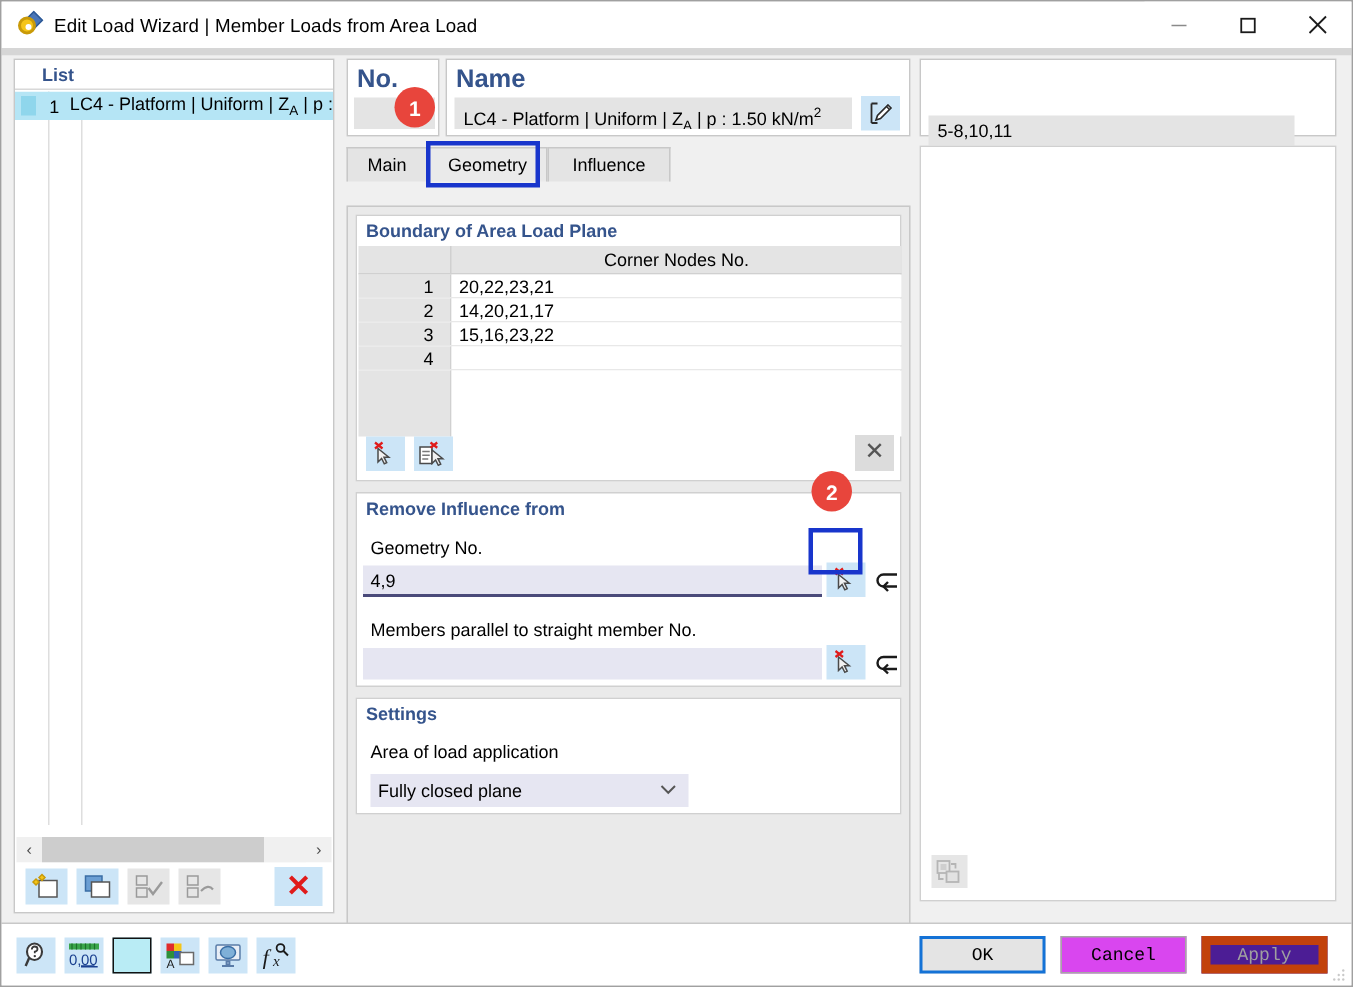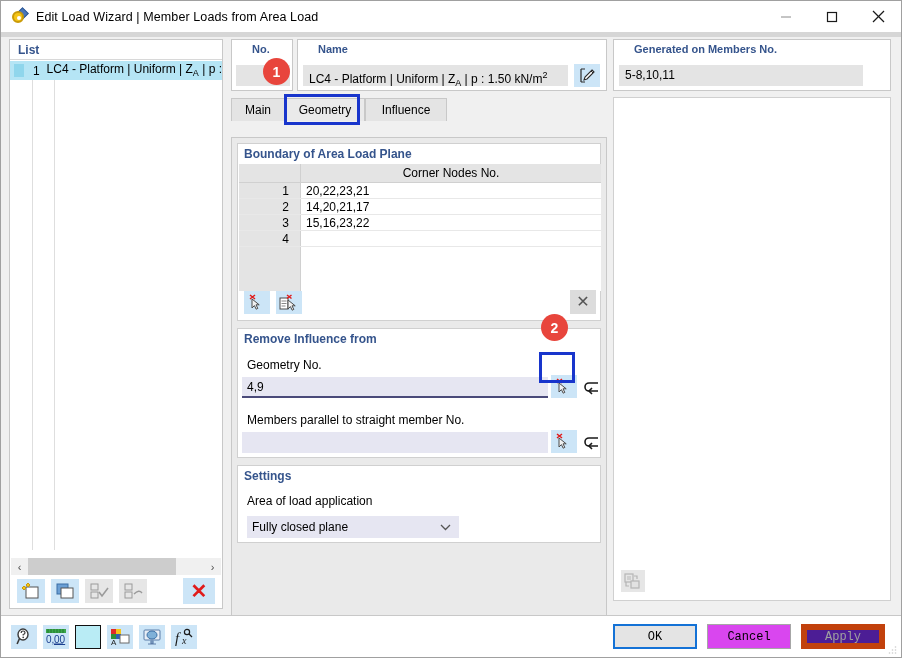--- a/index.html
+++ b/index.html
@@ -65,21 +65,21 @@
   }
 
   
   .list-panel {
     position: absolute; left: 8px; top: 2px;
     width: 214px; height: 570px;
     background: #ffffff; border: 1px solid #c8c8c8;
   }
   .list-header {
     height: 20px; line-height: 20px;
-    padding-left: 8px;
+    padding-left: 18px;
     font-weight: bold; color: #35548c; font-size: 12px;
     border-bottom: 1px solid #d8d8d8;
   }
   .list-rows { position: absolute; top: 21px; left: 0; right: 0; bottom: 58px; overflow: hidden; }
   .list-row {
     display: flex; align-items: center;
     height: 19px; background: #b5e5f5;
   }
   .list-row .swatch {
     width: 17px; height: 13px; margin-left: 4px;
@@ -127,41 +127,41 @@
     width: 32px; height: 26px; background: #cce5f7;
     display: flex; align-items: center; justify-content: center;
     color: #e01b1b; font-size: 20px; font-weight: bold; line-height: 1;
   }
 
   
   .gbox {
     position: absolute; background: #ffffff; border: 1px solid #c8c8c8;
   }
   .gbox-label {
-    font-weight: bold; color: #35548c; font-size: 11px;
-    padding-left: 20px; padding-top: 3px;
+    font-weight: bold; color: #35548c; font-size: 17px;
+    padding-left: 6px; padding-top: 3px;
   }
   .ro-field {
     background: #e4e4e4; color: #000; font-size: 12px;
     height: 21px; line-height: 21px; padding-left: 6px;
     border: 0; white-space: nowrap; overflow: hidden;
   }
   .no-box { left: 230px; top: 2px; width: 62px; height: 52px; }
   .no-field { position: absolute; left: 4px; top: 25px; width: 54px; }
   .name-box { left: 296px; top: 2px; width: 310px; height: 52px; }
   .name-field { position: absolute; left: 5px; top: 25px; width: 265px; }
   .name-field sub { font-size: 9px; }
   .name-field sup { font-size: 9px; }
   .name-edit-btn {
     position: absolute; right: 6px; top: 24px;
     width: 26px; height: 23px; background: #cce5f7;
     display: flex; align-items: center; justify-content: center;
   }
   .gen-box { left: 612px; top: 2px; width: 278px; height: 52px; }
-  .gen-field { position: absolute; left: 5px; top: 25px; width: 244px; }
+  .gen-field { position: absolute; left: 5px; top: 37px; width: 244px; }
 
   
   .badge {
     position: absolute; width: 27px; height: 27px; border-radius: 50%;
     background: #e8453c;
     color: #ffffff; font-size: 14px; font-weight: bold;
     display: flex; align-items: center; justify-content: center;
     z-index: 40;
   }
   #badge1 { left: 262px; top: 57px; }
@@ -399,21 +399,20 @@
       <div class="name-edit-btn">
         <svg width="17" height="15" viewBox="0 0 17 15">
           <path d="M2 1 h4 M2 1 v13 M2 14 h4" fill="none" stroke="#2a2a2a" stroke-width="1.2"></path>
           <path d="M13 2 l2 2 l-7 7 l-3 1 l1 -3 z" fill="#fff" stroke="#2a2a2a" stroke-width="1.1"></path>
           <path d="M12 3 l2 2" stroke="#2a2a2a" stroke-width="1"></path>
         </svg>
       </div>
     </div>
 
     <div class="gbox gen-box">
-      <div class="gbox-label">Generated on Members No.</div>
       <div class="ro-field gen-field">5-8,10,11</div>
     </div>
 
     <div class="tabstrip">
       <div class="tab" id="tab-main">Main</div>
       <div class="tab active" id="tab-geometry">Geometry</div>
       <div class="tab" id="tab-tolerances">Influence</div>
     </div>
 
     <div class="tabpage">

